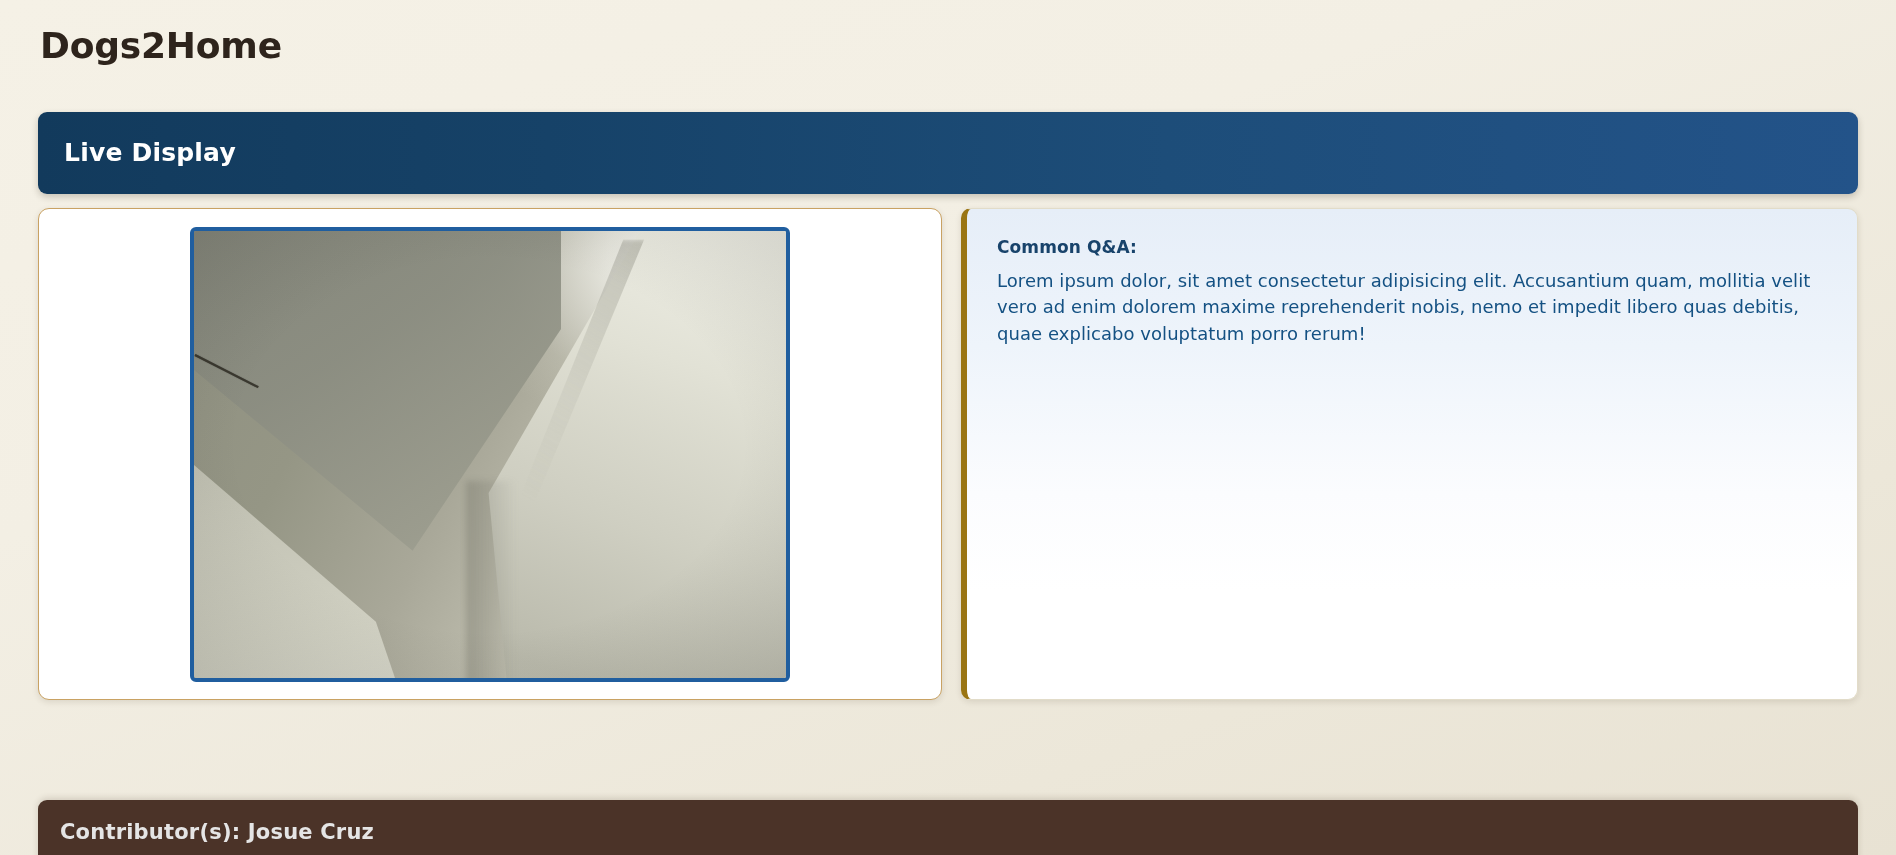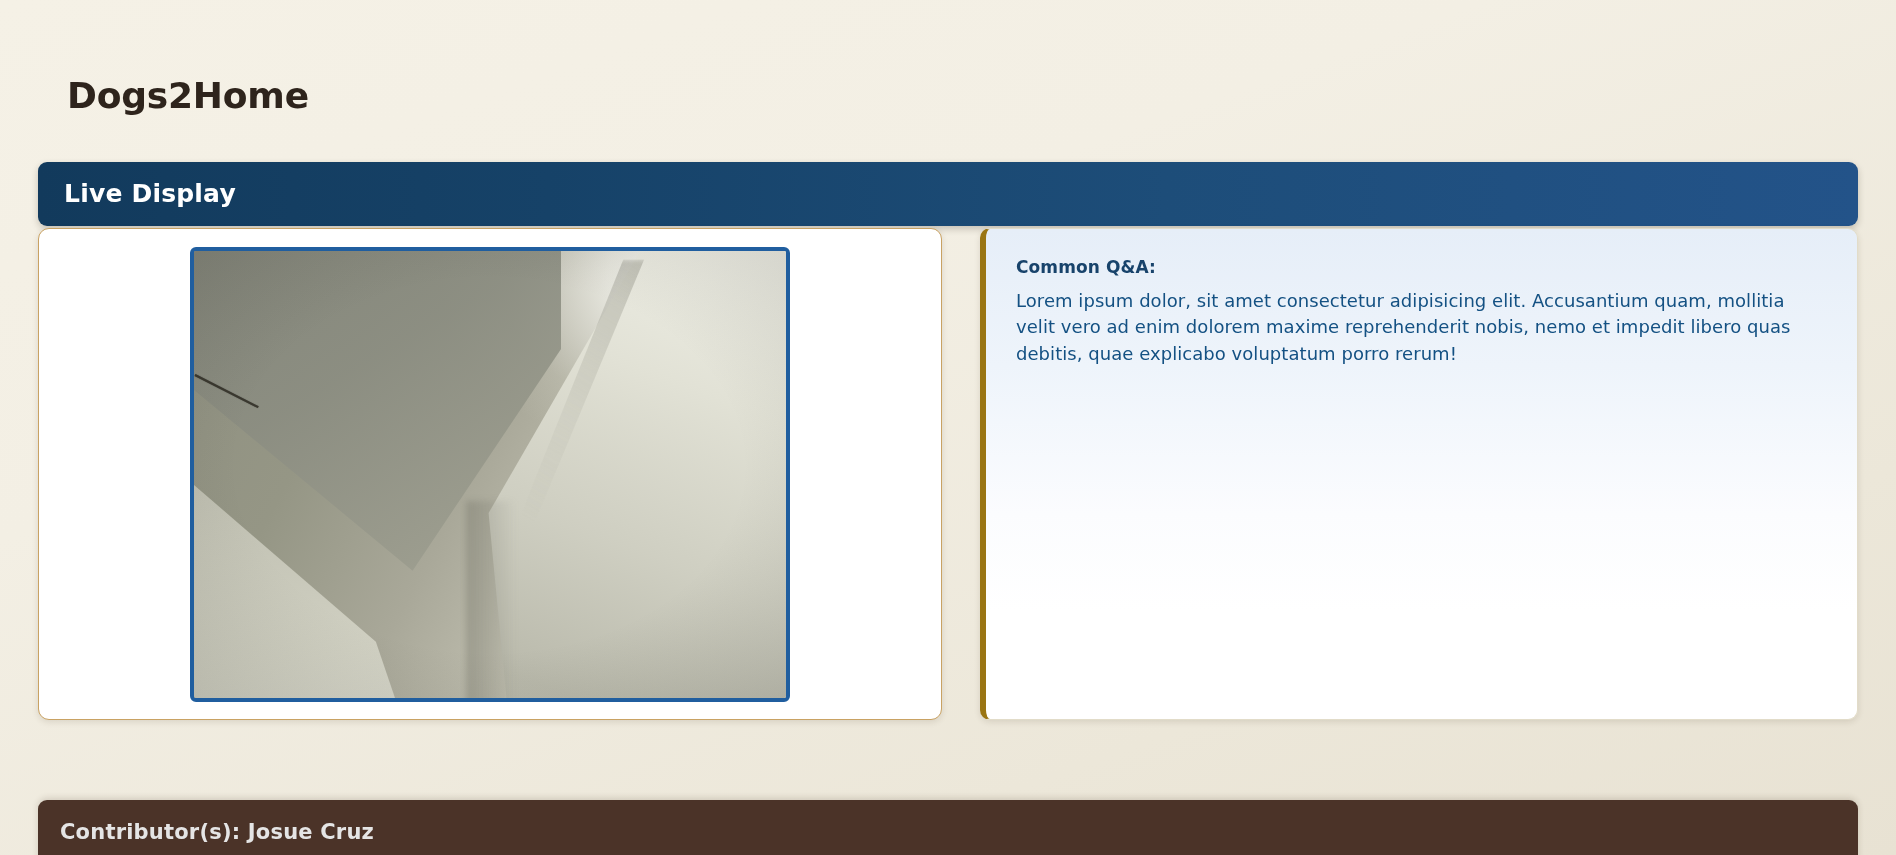--- a/index.html
+++ b/index.html
@@ -24,51 +24,50 @@
     position: relative;
     padding: 0 38px;
   }
 
   
   .site-title {
     font-size: 36px;
     font-weight: bold;
     color: #2e241c;
     letter-spacing: -0.2px;
-    padding-top: 76px;
+    padding-top: 26px;
     padding-left: 2px;
     line-height: 1.1;
-    margin-left: 27px;
   }
 
   
   .display-header {
     margin-top: 46px;
-    height: 64px;
+    height: 82px;
     border-radius: 9px;
     background: linear-gradient(90deg, #123a5c 0%, #164268 28%, #1d4d79 62%, #235389 100%);
     box-shadow: 0 3px 7px rgba(40,30,20,0.22);
     display: flex;
     align-items: center;
     padding-left: 26px;
   }
 
   .display-header-title {
     color: #ffffff;
     font-size: 25px;
     font-weight: bold;
     letter-spacing: 0.2px;
   }
 
   
   .content-row {
-    margin-top: 2px;
+    margin-top: 14px;
     display: flex;
     align-items: stretch;
-    gap: 38px;
+    gap: 19px;
     height: 492px;
   }
 
   
   .camera-card {
     width: 904px;
     background: #ffffff;
     border: 1px solid #c9a263;
     border-radius: 11px;
     box-shadow: 0 2px 6px rgba(60,45,25,0.13);

